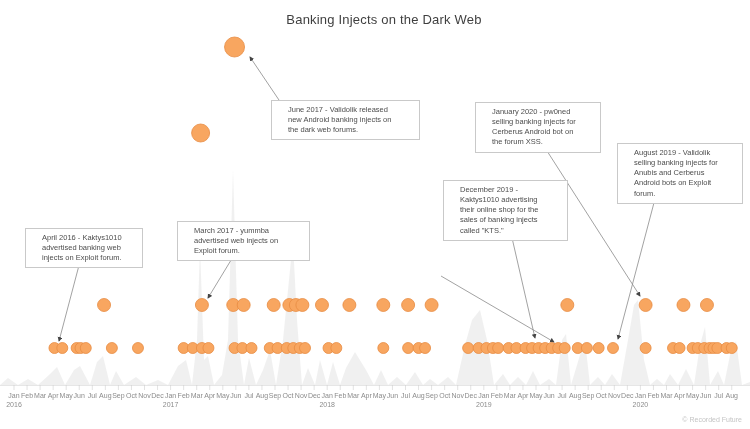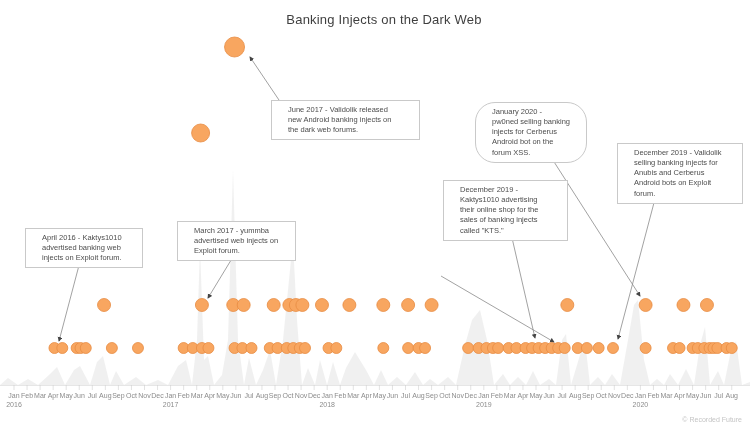--- a/index.html
+++ b/index.html
@@ -174,25 +174,25 @@
       <circle cx="431.6" cy="305" r="6.5" fill="#f8a660" stroke="#e78c42" stroke-width="0.8"></circle>
       <circle cx="567.32" cy="305" r="6.5" fill="#f8a660" stroke="#e78c42" stroke-width="0.8"></circle>
       <circle cx="645.62" cy="305" r="6.5" fill="#f8a660" stroke="#e78c42" stroke-width="0.8"></circle>
       <circle cx="683.465" cy="305" r="6.5" fill="#f8a660" stroke="#e78c42" stroke-width="0.8"></circle>
       <circle cx="706.955" cy="305" r="6.5" fill="#f8a660" stroke="#e78c42" stroke-width="0.8"></circle>
       <circle cx="200.615" cy="133" r="9" fill="#f8a660" stroke="#e78c42" stroke-width="0.8"></circle>
       <circle cx="234.545" cy="47" r="10" fill="#f8a660" stroke="#e78c42" stroke-width="0.8"></circle>
     </svg>
 
   <div class="callout" style="left: 25px; top: 228px; width: 118px;">April 2016 - Kaktys1010 advertised banking web injects on Exploit forum.</div>
-  <div class="callout" style="left: 177px; top: 221px; width: 119px;">March 2017 - yummba advertised web injects on Exploit forum.</div>
+  <div class="callout" style="left: 177px; top: 221px; width: 133px;">March 2017 - yummba advertised web injects on Exploit forum.</div>
   <div class="callout" style="left: 271px; top: 100px; width: 149px;">June 2017 - Validolik released new Android banking injects on the dark web forums.</div>
   <div class="callout" style="left: 443px; top: 180px; width: 125px;">December 2019 - Kaktys1010 advertising their online shop for the sales of banking injects called "KTS."</div>
-  <div class="callout" style="left: 617px; top: 143px; width: 126px;">December 2019 - Validolik selling banking injects for Anubis and Cerberus Android bots on Exploit forum.</div>
-  <div class="callout" style="left: 475px; top: 102px; width: 112px; border-radius: 20px;">January 2020 - pw0ned selling banking injects for Cerberus Android bot on the forum XSS.</div>
+  <div class="callout" style="left: 617px; top: 143px; width: 126px;">August 2019 - Validolik selling banking injects for Anubis and Cerberus Android bots on Exploit forum.</div>
+  <div class="callout" style="left: 475px; top: 102px; width: 126px;">January 2020 - pw0ned selling banking injects for Cerberus Android bot on the forum XSS.</div>
 
   <div id="axis-labels">
       <span class="month-label" style="left: 3px; top: 392px;">Jan</span>
       <span class="month-label" style="left: 16.05px; top: 392px;">Feb</span>
       <span class="month-label" style="left: 29.1px; top: 392px;">Mar</span>
       <span class="month-label" style="left: 42.15px; top: 392px;">Apr</span>
       <span class="month-label" style="left: 55.2px; top: 392px;">May</span>
       <span class="month-label" style="left: 68.25px; top: 392px;">Jun</span>
       <span class="month-label" style="left: 81.3px; top: 392px;">Jul</span>
       <span class="month-label" style="left: 94.35px; top: 392px;">Aug</span>

